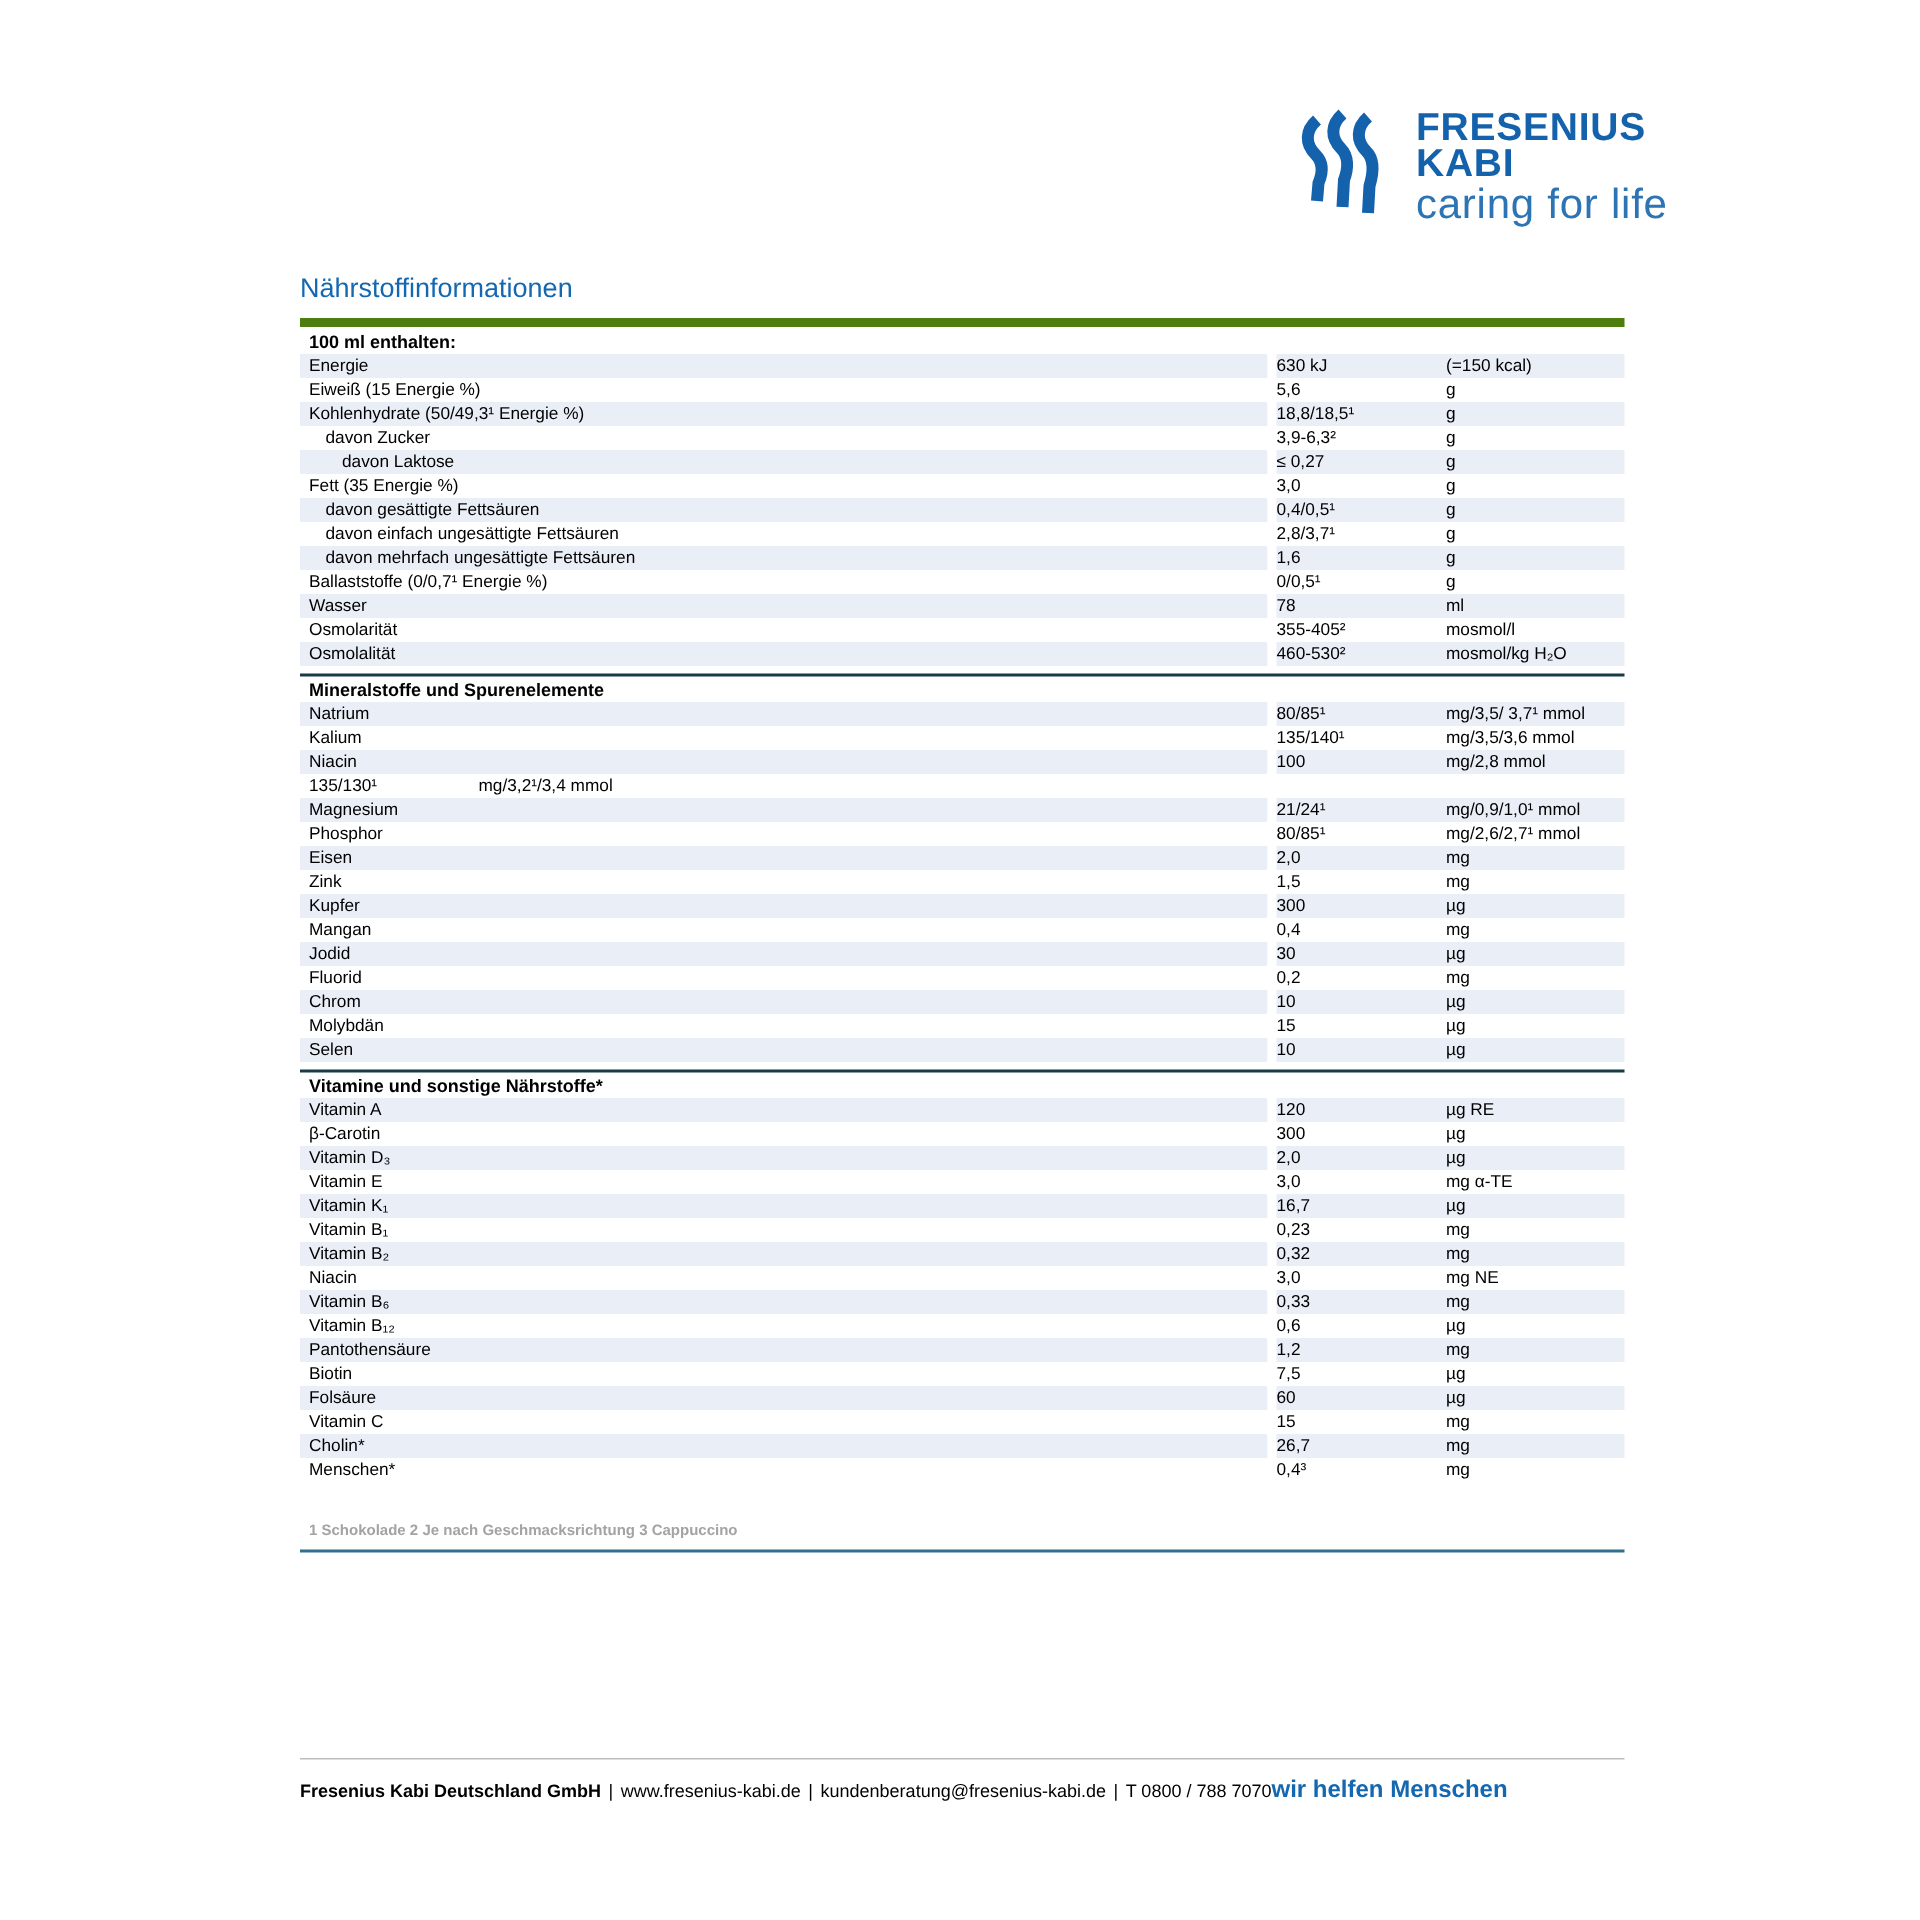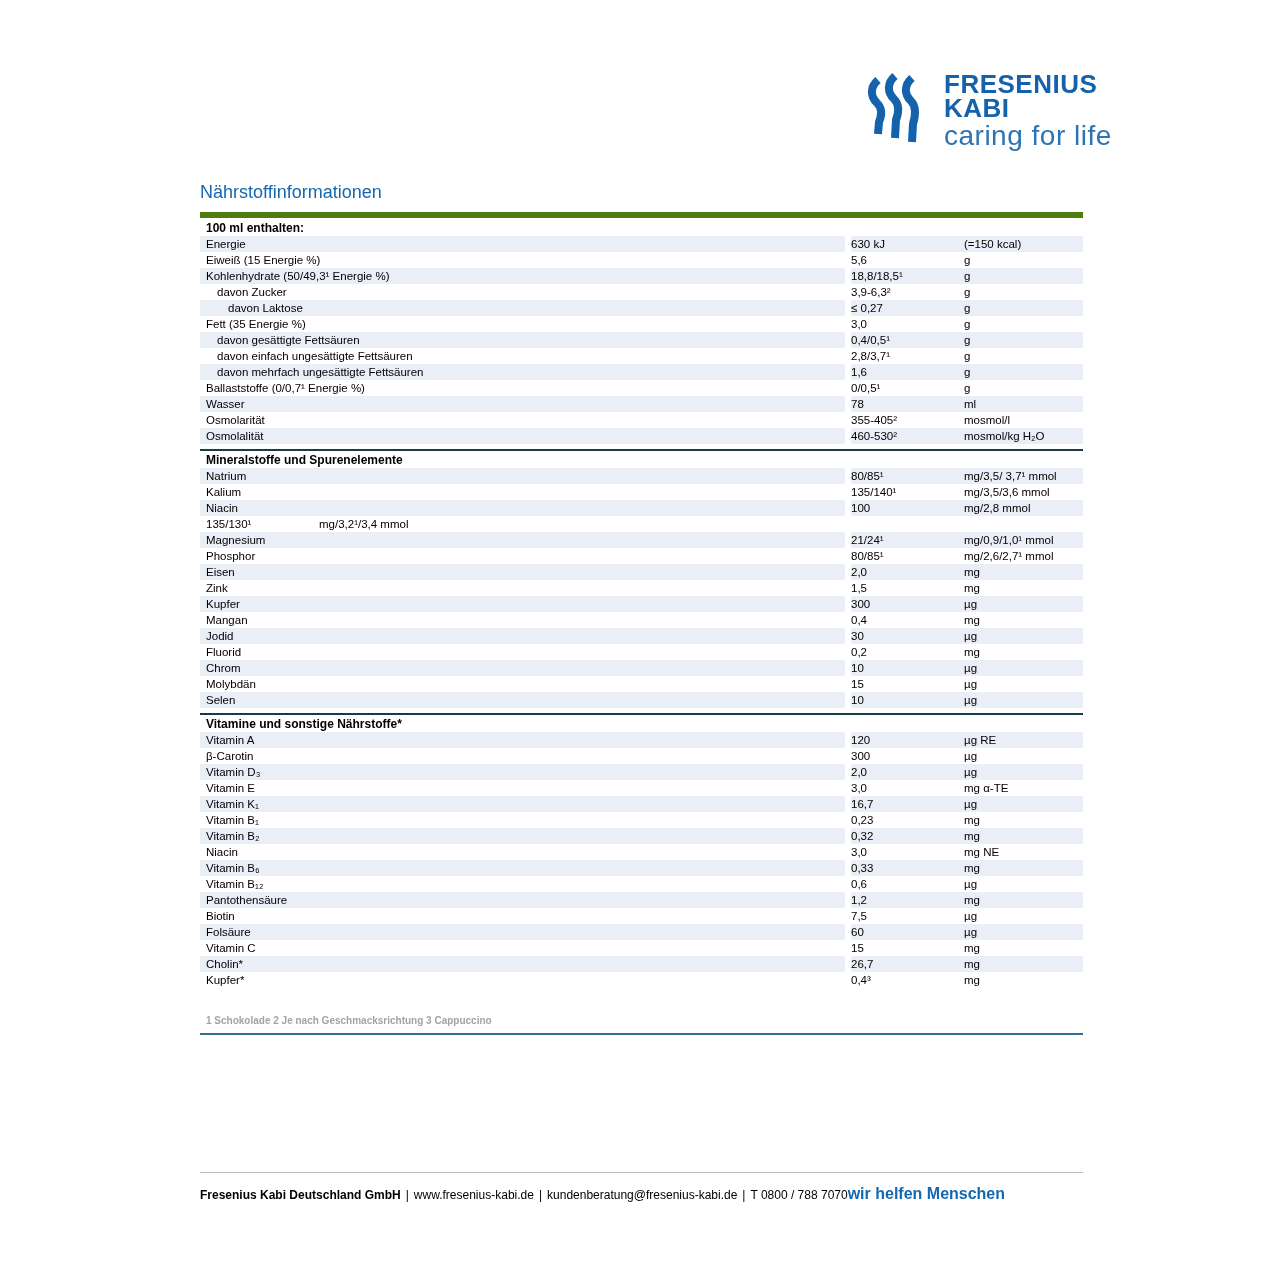--- a/index.html
+++ b/index.html
@@ -416,21 +416,21 @@
           </div>
           <div class="row shaded">
             <div class="cell-label indent-0">Cholin*</div>
             <div class="row-gap"></div>
             <div class="cell-right">
               <div class="cell-value">26,7</div>
               <div class="cell-unit">mg</div>
             </div>
           </div>
           <div class="row">
-            <div class="cell-label indent-0">Kupfer*</div>
+            <div class="cell-label indent-0">Menschen*</div>
             <div class="row-gap"></div>
             <div class="cell-right">
               <div class="cell-value">0,4³</div>
               <div class="cell-unit">mg</div>
             </div>
           </div>
         </div>
     </div>
     <div class="footnote">1 Schokolade  2 Je nach Geschmacksrichtung 3 Cappuccino</div>
   </div>

